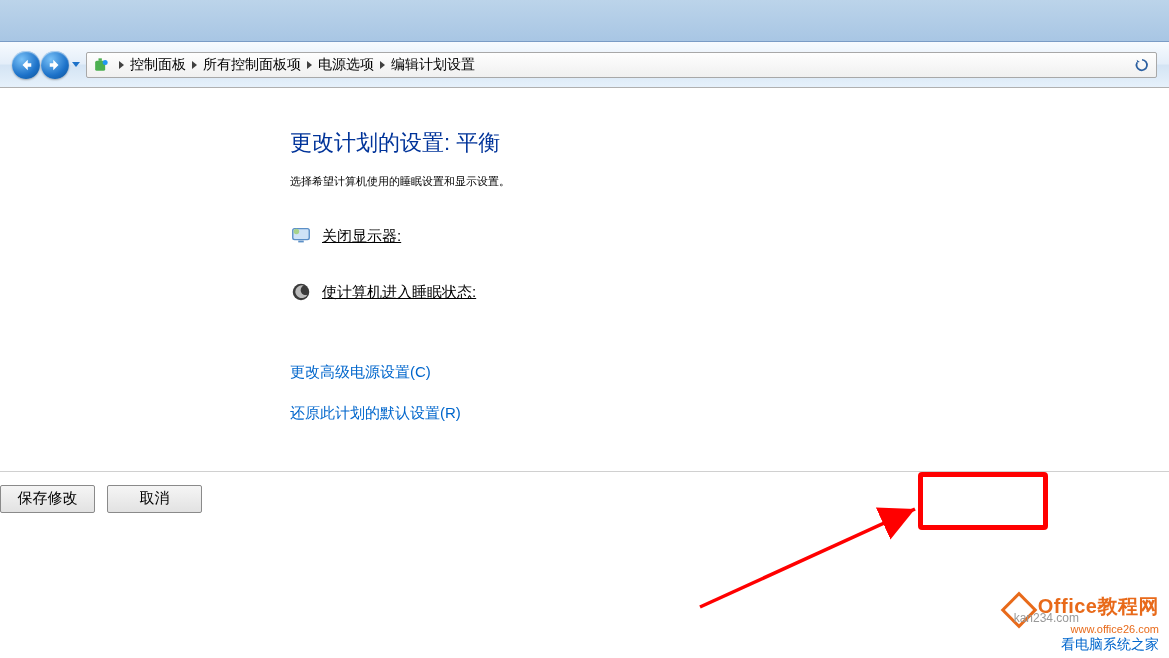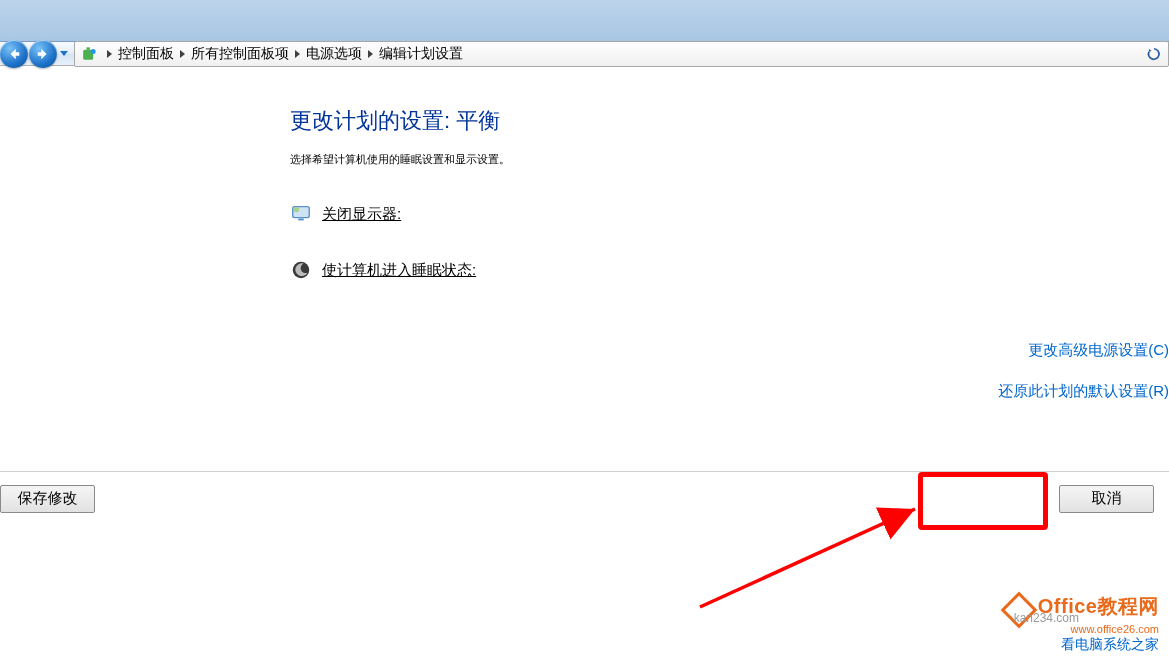--- a/index.html
+++ b/index.html
@@ -13,26 +13,26 @@
     overflow: hidden;
     position: relative;
     color: #000;
   }
   .titlebar {
     height: 42px;
     background: linear-gradient(#bcd4ea, #a8c6e4);
     border-bottom: 1px solid #7a9cc6;
   }
   .navbar {
-    height: 24px;
+    height: 46px;
     background: linear-gradient(#f7fbff, #e4eef9 48%, #d4e4f4 52%, #e6f1fb);
     border-bottom: 1px solid #b0b0b0;
     display: flex;
     align-items: center;
-    padding: 0 0;
+    padding: 0 12px;
     position: relative;
   }
   .nav-btn {
     width: 28px; height: 28px;
     border-radius: 50%;
     background: radial-gradient(circle at 35% 30%, #79c1f7, #1d72c9 60%, #0d4f91);
     display: flex; align-items: center; justify-content: center;
     margin-right: 1px;
     box-shadow: inset 0 1px 1px rgba(255,255,255,0.6), 0 1px 2px rgba(0,0,0,0.3);
   }
@@ -116,31 +116,30 @@
     border-left: 5px solid transparent;
     border-right: 5px solid transparent;
     border-top: 6px solid #000;
   }
   .links { margin-top: 60px; }
   .link {
     color: #0066cc;
     font-size: 15px;
     margin-bottom: 22px;
     cursor: pointer;
-    text-align: right;
   }
   .footer {
     position: absolute;
     bottom: 133px;
     left: 0; right: 0;
     border-top: 1px solid #d0d0d0;
     height: 54px;
     display: flex;
     align-items: center;
-    justify-content: space-between;
+    justify-content: flex-start;
     padding-right: 15px;
     gap: 12px;
   }
   .button {
     min-width: 95px;
     height: 28px;
     background: linear-gradient(#f5f5f5, #e2e2e2);
     border: 1px solid #8a8a8a;
     display: flex;
     align-items: center;

